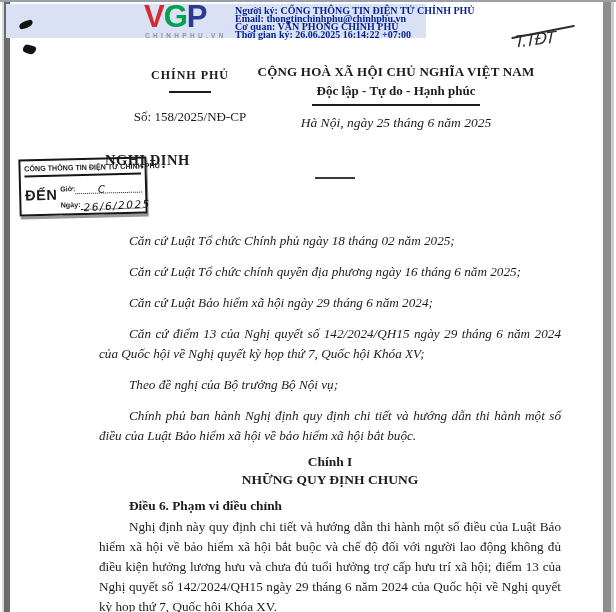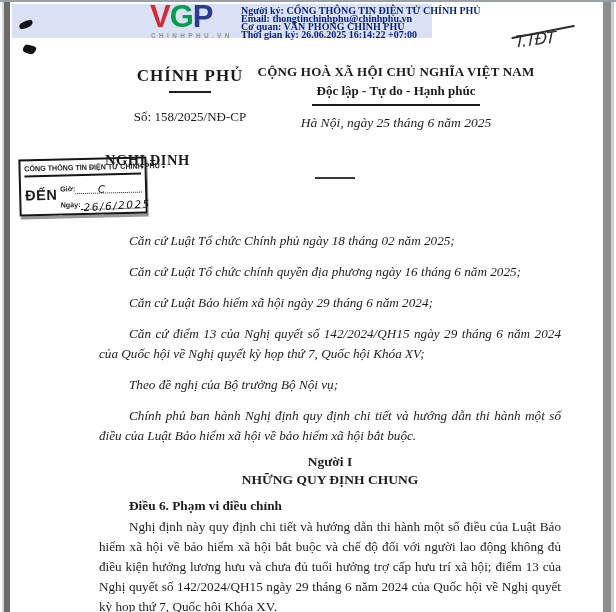--- a/index.html
+++ b/index.html
@@ -7,21 +7,21 @@
     position:relative;width:616px;height:612px;margin:0 auto;
     background:#ffffff;overflow:hidden;
     font-family:"Liberation Serif", serif;color:#1c1c1c;
   }
   
   .edge-top{position:absolute;top:0;left:0;right:0;height:2px;background:#99a0a8;}
   .edge-left{position:absolute;left:2px;top:2px;bottom:0;width:6px;background:#6a6a6a;border-left:2px solid #d8d8d8;}
   .edge-right{position:absolute;left:603px;top:2px;bottom:0;width:8px;background:#8e8e8e;border-right:3px solid #cfcfcf;}
 
   
-  .esign{position:absolute;left:12px;top:4px;width:420px;height:34px;background:#dbe1f5;}
+  .esign{position:absolute;left:6px;top:4px;width:420px;height:34px;background:#dbe1f5;}
   .logo{position:absolute;left:138px;top:-2px;line-height:30px;
         font-family:"Liberation Sans", sans-serif;font-weight:bold;font-size:31px;letter-spacing:-1px;}
   .logo .lv{color:#d42a30;} .logo .lg{color:#00a14b;} .logo .lp{color:#2b3a92;}
   .logo-domain{position:absolute;left:139px;top:28px;font-family:"Liberation Sans", sans-serif;
         font-weight:bold;font-size:6.4px;letter-spacing:3.4px;color:#8f9296;}
   .esign-info{position:absolute;left:229px;top:3px;width:200px;color:#001f91;
         font-weight:bold;font-size:10px;line-height:7.9px;white-space:nowrap;}
 
   
   .smudge{position:absolute;background:#121212;}
@@ -30,21 +30,21 @@
 
   
   .initials{position:absolute;left:515px;top:30px;font-family:"DejaVu Sans", sans-serif;
         font-style:italic;font-size:16px;color:#2a2a2a;letter-spacing:-1px;
         transform:rotate(-7deg) skewX(-8deg);}
   .initials::before{content:"";position:absolute;left:-4px;top:2px;width:64px;height:2px;
         background:#2a2a2a;transform:rotate(-4deg);border-radius:2px;}
 
   
   .lh-left{position:absolute;top:67px;left:106px;width:168px;text-align:center;}
-  .org{font-weight:bold;font-size:17px;letter-spacing:1px;line-height:17px;}
+  .org{font-weight:bold;font-size:12px;letter-spacing:1px;line-height:17px;}
   .org-rule{width:42px;height:2px;background:#1c1c1c;margin:7px auto 0;}
   .doc-no{margin-top:16px;font-size:13px;}
   .lh-right{position:absolute;top:64px;left:256px;width:280px;text-align:center;}
   .national{font-weight:bold;font-size:13px;line-height:16px;letter-spacing:0.2px;}
   .motto{font-weight:bold;font-size:13px;margin-top:3px;}
   .motto-rule{width:168px;height:2px;background:#1c1c1c;margin:5px auto 0;}
   .place-date{font-style:italic;font-size:13.5px;margin-top:9px;}
 
   
   .stamp{position:absolute;left:19px;top:158px;width:124px;border:2.5px solid #161616;
@@ -145,20 +145,20 @@
   <div class="body-text">
     <div class="preamble">
       <p>Căn cứ Luật Tổ chức Chính phủ ngày 18 tháng 02 năm 2025;</p>
       <p>Căn cứ Luật Tổ chức chính quyền địa phương ngày 16 tháng 6 năm 2025;</p>
       <p>Căn cứ Luật Bảo hiểm xã hội ngày 29 tháng 6 năm 2024;</p>
       <p>Căn cứ điểm 13 của Nghị quyết số 142/2024/QH15 ngày 29 tháng 6 năm 2024 của Quốc hội về Nghị quyết kỳ họp thứ 7, Quốc hội Khóa XV;</p>
       <p>Theo đề nghị của Bộ trưởng Bộ Nội vụ;</p>
       <p>Chính phủ ban hành Nghị định quy định chi tiết và hướng dẫn thi hành một số điều của Luật Bảo hiểm xã hội về bảo hiểm xã hội bắt buộc.</p>
     </div>
     <div class="chapter">
-      <div>Người I</div>
+      <div>Chính I</div>
       <div>NHỮNG QUY ĐỊNH CHUNG</div>
     </div>
     <div class="article-heading">Điều 6. Phạm vi điều chỉnh</div>
     <div class="article-body">Nghị định này quy định chi tiết và hướng dẫn thi hành một số điều của Luật Bảo hiểm xã hội về bảo hiểm xã hội bắt buộc và chế độ đối với người lao động không đủ điều kiện hưởng lương hưu và chưa đủ tuổi hưởng trợ cấp hưu trí xã hội; điểm 13 của Nghị quyết số 142/2024/QH15 ngày 29 tháng 6 năm 2024 của Quốc hội về Nghị quyết kỳ họp thứ 7, Quốc hội Khóa XV.</div>
   </div>
 
 </div>
 
 </body></html>

